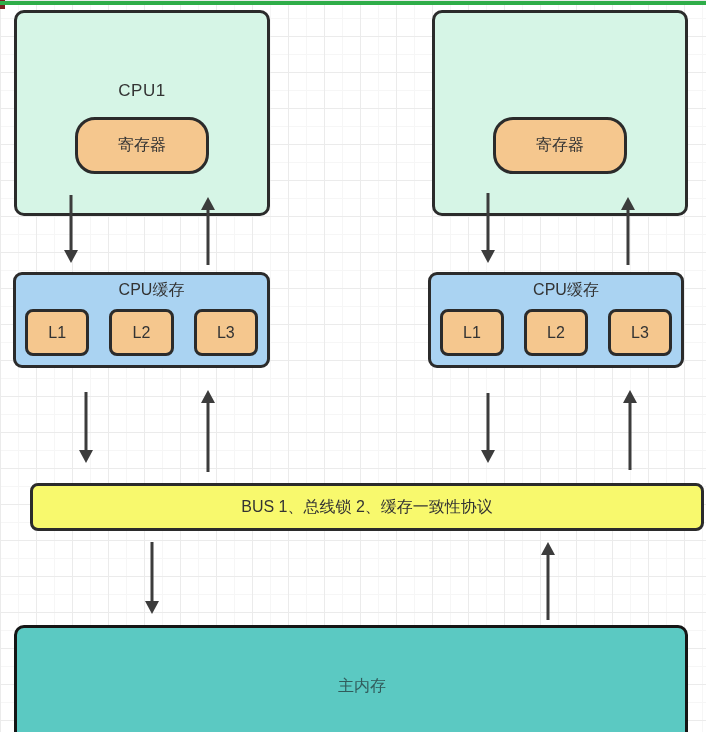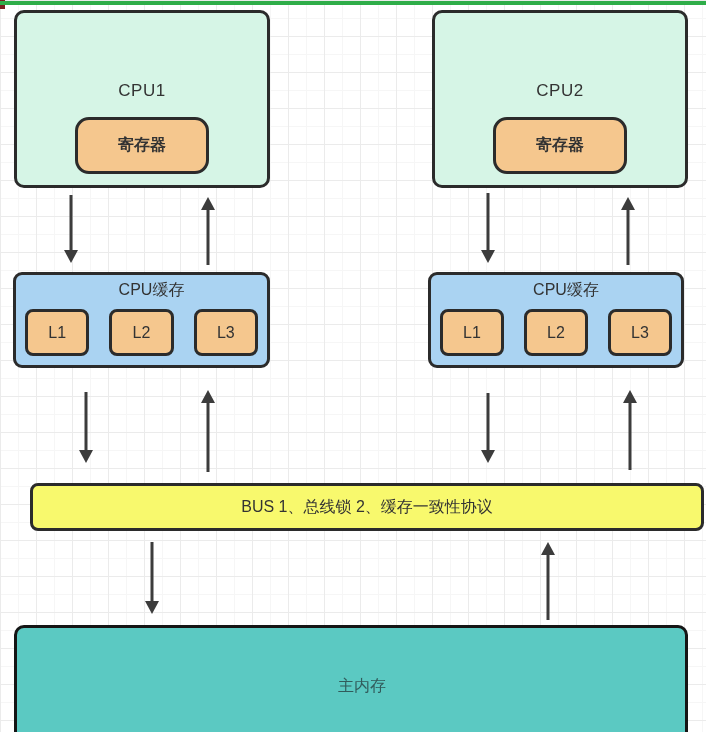--- a/index.html
+++ b/index.html
@@ -18,27 +18,27 @@
       linear-gradient(90deg, #f6f6f6 1px, transparent 1px);
     background-size:36px 36px,36px 36px,18px 18px,18px 18px;
     color:var(--text,#333);
   }
 
   .topline{position:absolute;left:0;top:1px;width:706px;height:4px;background:var(--top_line);}
   .topmark{position:absolute;left:0;top:0;width:5px;height:9px;background:var(--top_left_mark);}
 
   .box{position:absolute;border:3px solid var(--border);}
 
-  .cpu{width:256px;height:178px;top:10px;border-radius:10px;background:var(--cpu_fill);}
+  .cpu{width:256px;height:206px;top:10px;border-radius:10px;background:var(--cpu_fill);}
   .cpu-label{position:absolute;left:0;top:68px;width:100%;text-align:center;font-size:17px;letter-spacing:.5px;}
   .register{
     position:absolute;left:50%;top:104px;transform:translateX(-50%);
-    width:134px;height:57px;border:3px solid var(--border);border-radius:14px;
+    width:134px;height:57px;border:3px solid var(--border);border-radius:20px;
     background:var(--register_fill);
-    display:flex;align-items:center;justify-content:center;font-size:16px;font-weight:bold;
+    display:flex;align-items:center;justify-content:center;font-size:16px;
   }
 
   .cache{width:257px;height:96px;top:272px;border-radius:9px;background:var(--cache_fill);}
   .cache-title{position:absolute;left:0;top:5px;width:100%;text-align:center;font-size:16px;padding-left:20px;}
   .cells{position:absolute;left:9px;right:9px;top:34px;bottom:9px;display:flex;gap:20px;}
   .cell{
     flex:1;border:3px solid var(--border);border-radius:8px;background:var(--cell_fill);
     display:flex;align-items:center;justify-content:center;font-size:16px;
   }
 
@@ -71,21 +71,20 @@
   <div class="topline"></div>
 
   <div class="box cpu" style="left:14px;">
     <div class="cpu-label">CPU1</div>
     <div class="register">
       <span>寄存器</span>
     </div>
   </div>
 
   <div class="box cpu" style="left:432px;">
-    <div class="cpu-label">CPU2</div>
     <div class="register">
       <span>寄存器</span>
     </div>
   </div>
 
   <div class="box cache" style="left:13px;">
     <div class="cache-title">CPU缓存</div>
     <div class="cells">
       <div class="cell">L1</div>
       <div class="cell">L2</div>

